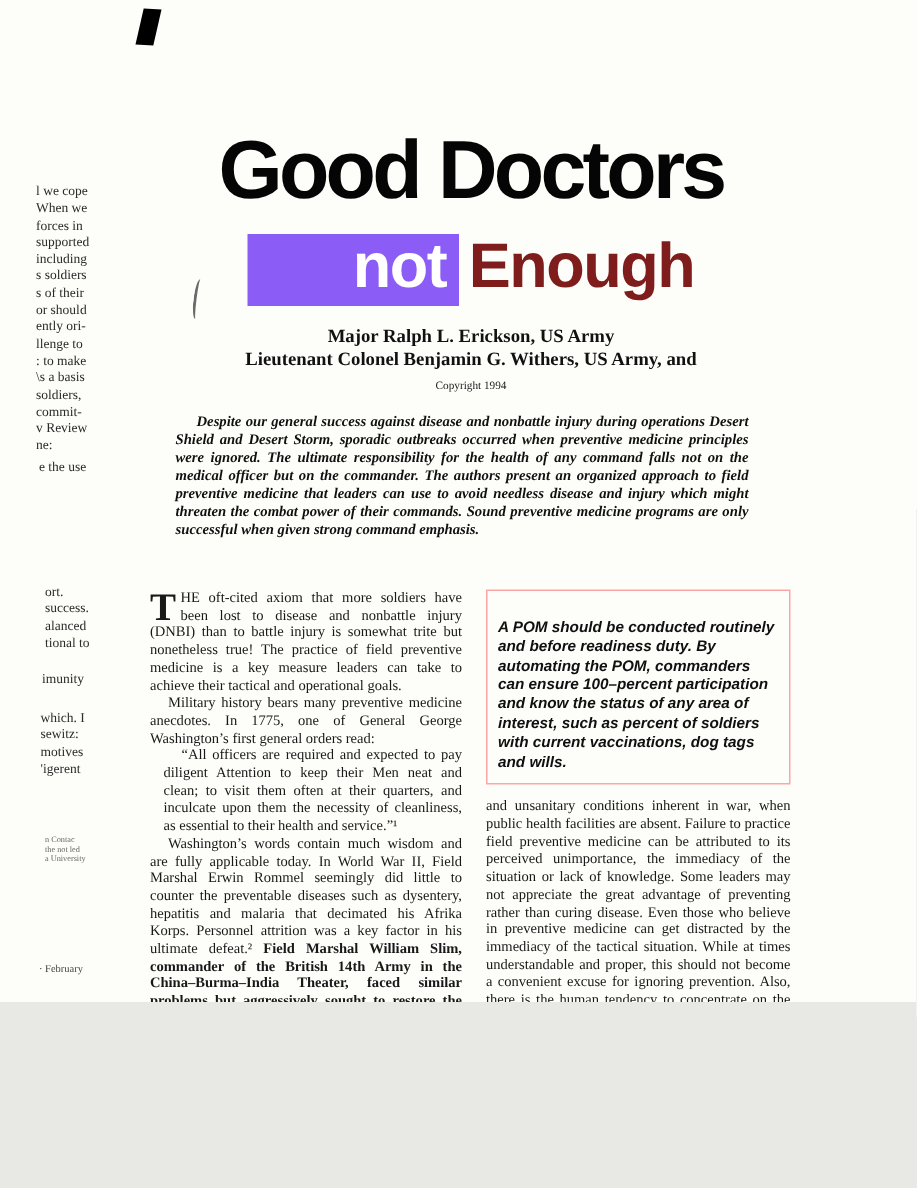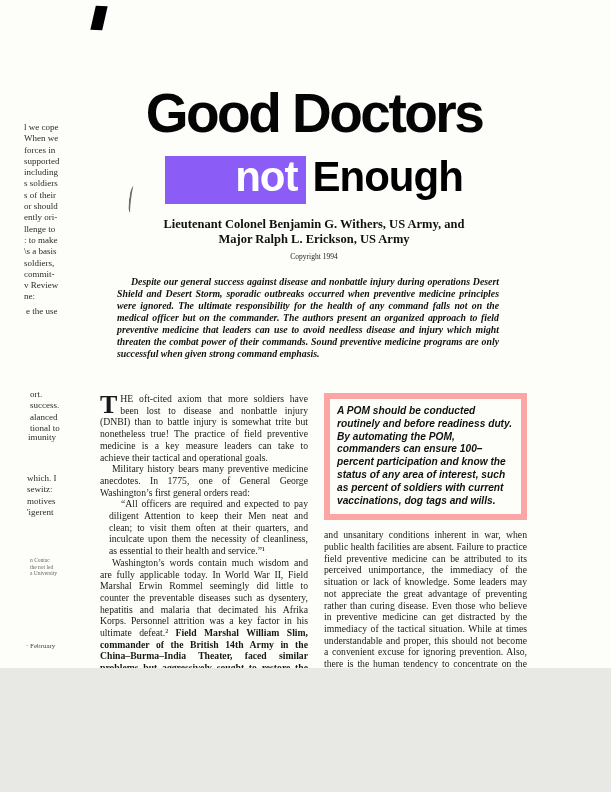--- a/index.html
+++ b/index.html
@@ -9,21 +9,21 @@
     font-family:"Liberation Serif", serif;
   }
   
   .frag {
     position:absolute; white-space:pre-line; color:#2b2b2b;
     font-size:9px; line-height:11.3px; font-family:"Liberation Serif", serif;
   }
   .frag.g1 { top:122px; left:24px; }
   .frag.g2 { top:306px; left:26px; }
   .frag.g3 { top:389px; left:30px; }
-  .frag.g4 { top:432px; left:28px; }
+  .frag.g4 { top:447px; left:28px; }
   .frag.g5 { top:473px; left:27px; }
   .frag.g6 { top:557px; left:30px; font-size:5.5px; line-height:6.5px; color:#666; }
   .frag.g7 { top:641px; left:26px; font-size:7px; color:#444; }
   .frag.g8 { top:751px; left:18px; font-size:10px; letter-spacing:.5px; }
   .corner-mark {
     position:absolute; left:93px; top:6px; width:12px; height:24px;
     background:#000; transform:skewX(-10deg) rotate(3deg);
   }
   .pen-mark {
     position:absolute; left:129px; top:186px; width:4px; height:27px;
@@ -32,40 +32,40 @@
   }
   
   .header {
     position:absolute; top:74px; left:88px; width:452px; text-align:center;
     font-family:"Liberation Sans", sans-serif;
   }
   .title1 { margin:12px; font-size:55px; line-height:1.0; font-weight:bold; letter-spacing:-2.5px; color:#050505; }
   .title-are { font-size:33px; font-weight:bold; letter-spacing:-1px; margin-top:-3px; }
   .title-line3 { margin-top:1px; display:flex; justify-content:center; align-items:baseline; font-size:42px; font-weight:bold; letter-spacing:-1px; }
   .not-box { background:#8b5cf6; color:#fff; line-height:1.02; padding:0px 8px 5px 70px; margin-right:7px; }
-  .enough { color:#000000; }
+  .enough { color:#7f1d1d; }
   .byline { font-family:"Liberation Serif", serif; font-weight:bold; font-size:12.5px; line-height:1.25; margin-top:13px; color:#111; }
   .copyright { font-family:"Liberation Serif", serif; font-size:7.5px; margin-top:4px; color:#222; }
   
   .abstract {
     position:absolute; top:276px; left:117px; width:382px;
     font-style:italic; font-weight:bold; font-size:9.8px; line-height:12px;
     text-align:justify; text-indent:14px; color:#101010;
   }
   
   .col { position:absolute; top:393px; }
   .col-left  { left:100px; width:208px; }
   .col-right { left:324px; width:203px; }
   .col p { margin:0; font-size:9.7px; line-height:11.7px; text-align:justify; color:#181818; }
   .col p.indent { text-indent:12px; }
   .col p.blockquote { padding-left:9px; text-indent:12px; }
   .dropcap { float:left; font-size:26px; line-height:21px; font-weight:bold; padding-right:3px; margin-top:1px; }
   .emphatic { font-weight:bold; }
   .pull-quote {
-    border:6px solid #fca5a5; padding:6px 7px 7px 7px; margin-bottom:9px;
+    border:1px solid #fca5a5; padding:19px 7px 7px 7px; margin-bottom:9px;
     font-family:"Liberation Sans", sans-serif; font-style:italic; font-weight:bold;
     font-size:10.2px; line-height:12.8px; text-align:left; color:#101010;
   }
   
   .footer-line {
     position:absolute; left:115px; top:766px;
     font-family:"Liberation Sans", sans-serif; font-size:7px; letter-spacing:.4px; color:#333;
   }
   .footer-line .star { font-size:6px; padding:0 2px; }
   .page-number { position:absolute; left:548px; top:759px; font-size:11px; color:#111; }
@@ -110,22 +110,22 @@
   <div class="frag g7">· February</div>
   <div class="frag g8">EVIEW</div>
 
   <div class="header">
     <h1 class="title1">Good Doctors</h1>
     <div class="title-line3">
       <span class="not-box"><span>not</span></span>
       <span class="enough">Enough</span>
     </div>
     <div class="byline">
+      <div>Major Ralph L. Erickson, US Army</div>
       <div>Lieutenant Colonel Benjamin G. Withers, US Army, and</div>
-      <div>Major Ralph L. Erickson, US Army</div>
     </div>
     <div class="copyright">Copyright 1994</div>
   </div>
 
   <div class="abstract">Despite our general success against disease and nonbattle injury during operations Desert Shield and Desert Storm, sporadic outbreaks occurred when preventive medicine principles were ignored. The ultimate responsibility for the health of any command falls not on the medical officer but on the commander. The authors present an organized approach to field preventive medicine that leaders can use to avoid needless disease and injury which might threaten the combat power of their commands. Sound preventive medicine programs are only successful when given strong command emphasis.</div>
 
   <div class="col col-left">
     <p><span class="dropcap">T</span><span>HE oft-cited axiom that more soldiers have been lost to disease and nonbattle injury (DNBI) than to battle injury is somewhat trite but nonetheless true! The practice of field preventive medicine is a key measure leaders can take to achieve their tactical and operational goals.</span></p>
     <p class="indent">Military history bears many preventive medicine anecdotes. In 1775, one of General George Washington’s first general orders read:</p>
     <p class="blockquote">“All officers are required and expected to pay diligent Attention to keep their Men neat and clean; to visit them often at their quarters, and inculcate upon them the necessity of cleanliness, as essential to their health and service.”¹</p>

